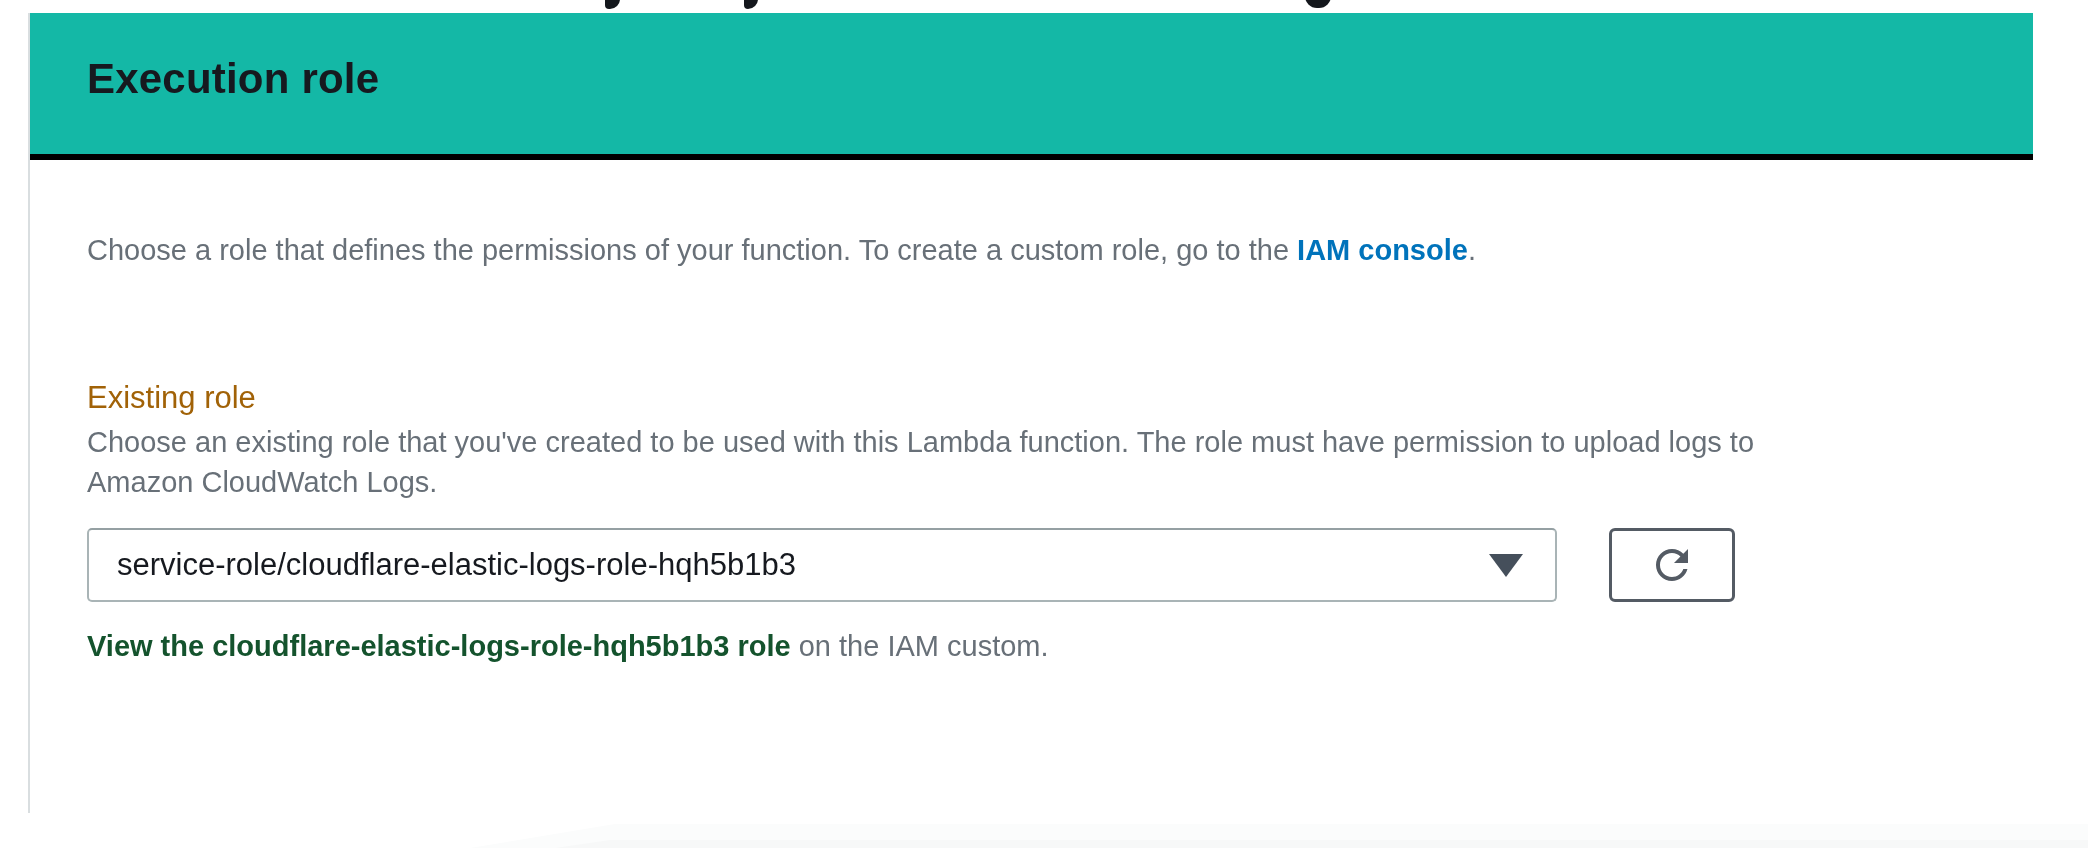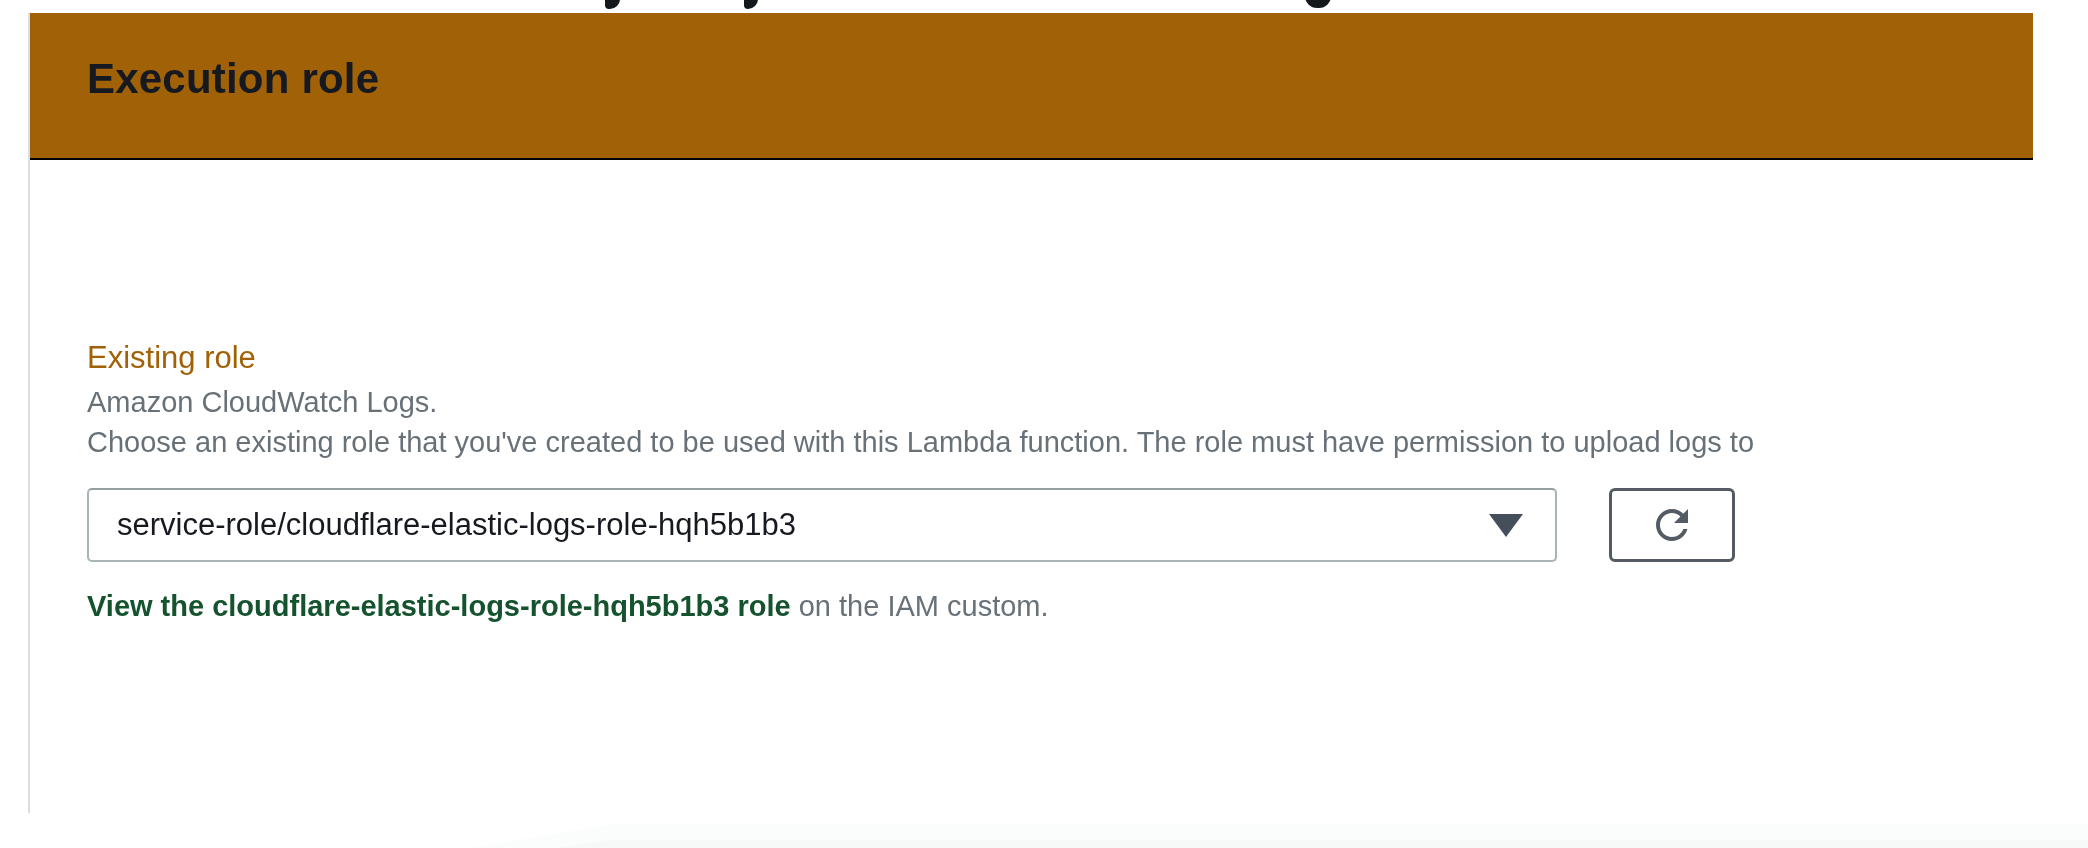--- a/index.html
+++ b/index.html
@@ -9,21 +9,21 @@
 
   
   .descender { position:absolute; top:-4px; background:#14171c; }
   .descender.d1 { left:605px;  width:15px; height:13px; border-radius:0 0 10px 4px; }
   .descender.d2 { left:744px;  width:14px; height:13px; border-radius:0 0 10px 4px; }
   .descender.d3 { left:1305px; width:26px; height:12px; border-radius:0 0 12px 12px; }
 
   
   .panel { position:absolute; left:28px; top:13px; width:2005px; height:800px;
            border-left:2px solid #d9dee0; background:#ffffff; }
-  .panel-header { height:147px; background:#a16207; border-bottom:2px solid #000000;
+  .panel-header { height:147px; background:#14b8a6; border-bottom:6px solid #000000;
                   padding:42px 0 0 57px; }
   .panel-title { font-size:42px; font-weight:700; color:#16191f; letter-spacing:0.2px; }
 
   .panel-body { padding:70px 0 0 57px; }
 
   .desc { font-size:29px; color:#687078; line-height:40px; }
   .inline-link { color:#0073bb; font-weight:700; cursor:pointer; }
 
   .select-box { margin-top:18px; width:1470px; height:74px; background:#ffffff;
                 border:2px solid #a9b4b6; border-top-color:#95a0a3; border-radius:5px;
@@ -65,27 +65,30 @@
   <span class="descender d3"></span>
 
   <div class="panel">
 
     <div class="panel-header">
       <div class="panel-title">Execution role</div>
     </div>
 
     <div class="panel-body">
 
+      <div class="desc">
+        <span>Choose a role that defines the permissions of your function. To create a custom role, go to the </span><span class="inline-link">IAM console</span><span>.</span>
+      </div>
 
 
       <div class="field-label">Existing role</div>
 
       <div class="field-desc">
+        <div>Choose an existing role that you've created to be used with this Lambda function. The role must have permission to upload logs to</div>
         <div>Amazon CloudWatch Logs.</div>
-        <div>Choose an existing role that you've created to be used with this Lambda function. The role must have permission to upload logs to</div>
       </div>
 
       <div class="row">
         <div class="select-box">
           <span class="select-value">service-role/cloudflare-elastic-logs-role-hqh5b1b3</span>
           <span class="caret"></span>
         </div>
         <div class="refresh-btn">
           <span style="display:flex;">
             <svg viewBox="0 0 24 24" aria-hidden="true">

